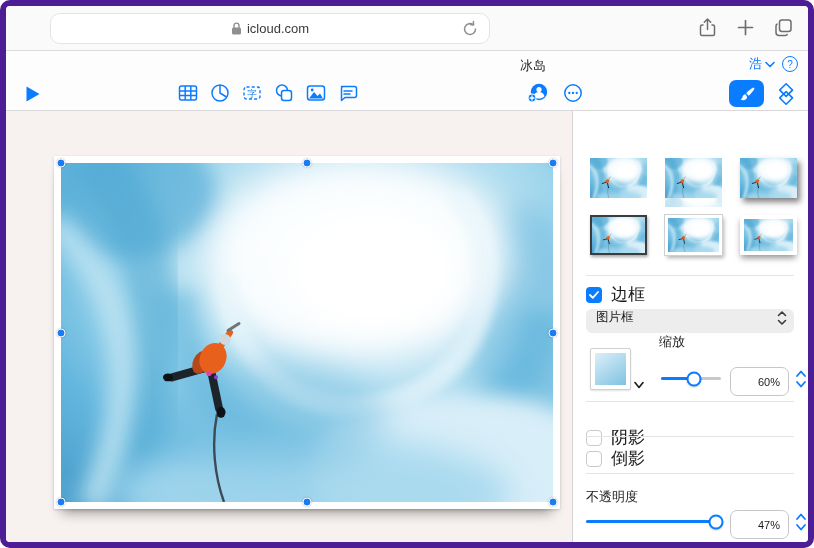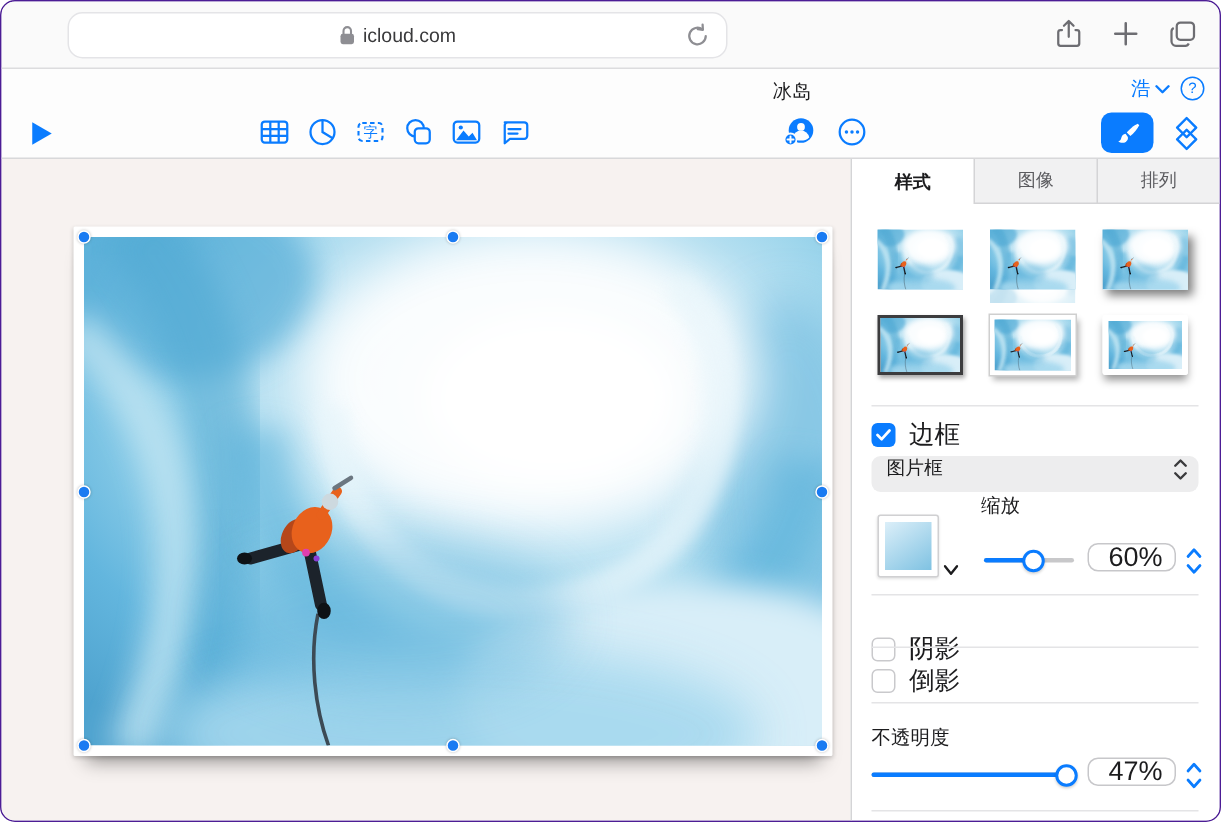--- a/index.html
+++ b/index.html
@@ -1,20 +1,20 @@
 <!DOCTYPE html>
 <html><head>
 <meta charset="utf-8">
 <style>
   * { margin:0; padding:0; box-sizing:border-box; }
   html,body { background:#ffffff; }
   body { font-family:"Liberation Sans", sans-serif; -webkit-font-smoothing:antialiased; }
 
   .window { position:relative; width:814px; height:548px; background:#fff;
-            border:1px solid #4c1d95; border-radius:10px; overflow:hidden; }
+            border:6px solid #4c1d95; border-radius:10px; overflow:hidden; }
 
   
   .safari-bar { position:absolute; top:0; left:0; right:0; height:45px;
                 background:#fafafa; border-bottom:1px solid #dcdcde; }
   .url-field { position:absolute; left:44px; top:7px; width:440px; height:31px;
                background:#fff; border:1px solid #e4e4e7; border-radius:10px;
                display:flex; align-items:center; justify-content:center; gap:5px;
                color:#3a3a3c; font-size:13px; cursor:text; }
   .url-reload { position:absolute; right:9px; top:5px; width:20px; height:20px; }
   .top-actions { position:absolute; right:14px; top:11px; display:flex; gap:17px; align-items:center; }
@@ -94,22 +94,22 @@
   .swatch-chev { position:absolute; left:61px; width:10px; height:8px; cursor:pointer; }
 
   .mini-label { position:absolute; font-size:13px; color:#1c1c1e; }
 
   .slider { position:absolute; height:3px; background:#c8c8ca; border-radius:2px; cursor:pointer; }
   .slider .fill { position:absolute; left:0; top:0; bottom:0; background:#0a7cff; border-radius:2px; }
   .slider .knob { position:absolute; top:50%; width:15px; height:15px; background:#fff;
                   border:2px solid #0a7cff; border-radius:50%; transform:translate(-50%,-50%);
                   box-shadow:0 1px 2px rgba(0,0,0,.2); cursor:grab; }
 
-  .val-field { position:absolute; width:59px; height:19px; border:1px solid #c7c7ca; border-radius:7px;
-               background:#fff; font-size:18px; color:#1c1c1e; display:flex; align-items:center;
+  .val-field { position:absolute; width:59px; height:29px; border:1px solid #c7c7ca; border-radius:7px;
+               background:#fff; font-size:11px; color:#1c1c1e; display:flex; align-items:center;
                justify-content:flex-end; padding-right:8px; cursor:text; }
   .val-stepper { position:absolute; width:12px; height:22px; cursor:pointer; }
   .val-stepper svg { width:100%; height:100%; display:block; }
 </style>
 </head>
 <body>
 
 <svg width="0" height="0" style="position:absolute" aria-hidden="true">
   <defs>
     <radialGradient id="vortexG" cx="60%" cy="30%" r="85%">
@@ -301,25 +301,20 @@
         <div class="handle" style="left:0;top:50%"></div>
         <div class="handle" style="left:100%;top:50%"></div>
         <div class="handle" style="left:0;top:100%"></div>
         <div class="handle" style="left:50%;top:100%"></div>
         <div class="handle" style="left:100%;top:100%"></div>
       </div>
     </div>
   </div>
 
   <div class="sidebar">
-    <div class="tabs">
-      <div class="tab active">样式</div>
-      <div class="tab">图像</div>
-      <div class="tab">排列</div>
-    </div>
 
     <div class="styles-grid">
       <div class="thumb">
         <svg viewBox="0 0 492 340" preserveAspectRatio="none">
             <use href="#photoArt"></use>
           </svg>
       </div>
       <div class="thumb t-reflect">
         <svg viewBox="0 0 492 340" preserveAspectRatio="none">
             <use href="#photoArt"></use>

